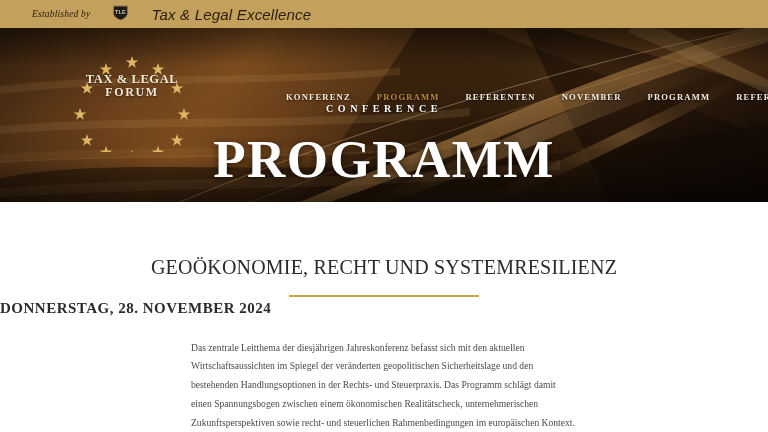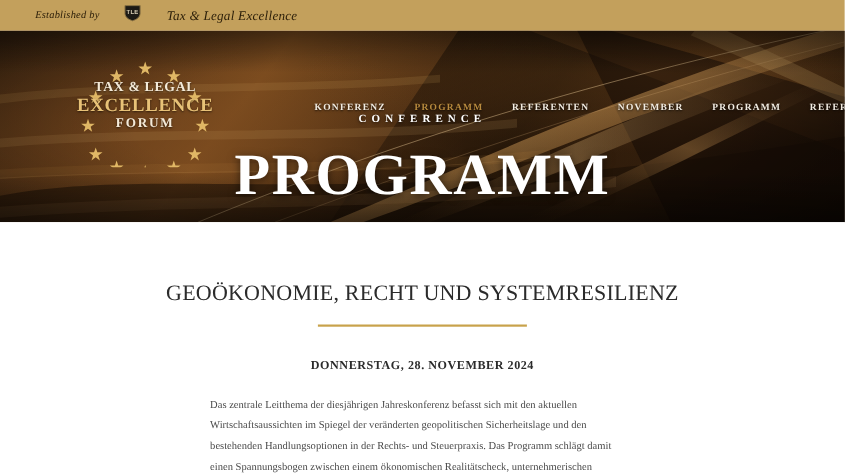--- a/index.html
+++ b/index.html
@@ -28,23 +28,23 @@
   .established-text {
     font-family:"Liberation Serif", serif;
     font-style:italic;
     font-size:9.5px;
     color:#2a1d08;
     letter-spacing:.2px;
     white-space:nowrap;
   }
   .tle-shield { display:block; }
   .brand-text {
-    font-family:Liberation Serif, serif;
+    font-family:Liberation Sans, sans-serif;
     font-style:italic;
-    font-size:12px;
+    font-size:15px;
     color:#2a1d08;
     letter-spacing:.2px;
     white-space:nowrap;
   }
 
   
   .hero {
     position:absolute; top:28px; left:0;
     width:768px; height:174px;
     overflow:hidden;
@@ -157,25 +157,24 @@
     color:#2b2b2b;
     padding:0 150px;
   }
   .gold-rule {
     width:190px; height:1.5px;
     margin:14px auto 0;
     background:#c8a24a;
     border:0;
   }
   .event-date {
-    margin-top:29px;
-    text-align:center;
-    font-family:"Liberation Serif", serif;
-    font-weight:bold;
-    font-size:11px;
+    margin-top:3px;
+    font-family:"Liberation Serif", serif;
+    font-weight:bold;
+    font-size:15px;
     letter-spacing:.5px;
     color:#2b2b2b;
   }
   .lead-paragraph {
     width:386px;
     margin:22px auto 0;
     font-family:"Liberation Serif", serif;
     font-size:9.6px;
     line-height:1.95;
     color:#4a4a4a;
@@ -261,21 +260,20 @@
           <path d="M66,108 l1.5,4.5 4.7,0 -3.8,2.8 1.4,4.5 -3.8,-2.8 -3.8,2.8 1.4,-4.5 -3.8,-2.8 4.7,0 Z"></path>
           <path d="M40,104 l1.5,4.5 4.7,0 -3.8,2.8 1.4,4.5 -3.8,-2.8 -3.8,2.8 1.4,-4.5 -3.8,-2.8 4.7,0 Z"></path>
           <path d="M21,92 l1.5,4.5 4.7,0 -3.8,2.8 1.4,4.5 -3.8,-2.8 -3.8,2.8 1.4,-4.5 -3.8,-2.8 4.7,0 Z"></path>
           <path d="M14,66 l1.5,4.5 4.7,0 -3.8,2.8 1.4,4.5 -3.8,-2.8 -3.8,2.8 1.4,-4.5 -3.8,-2.8 4.7,0 Z"></path>
           <path d="M21,40 l1.5,4.5 4.7,0 -3.8,2.8 1.4,4.5 -3.8,-2.8 -3.8,2.8 1.4,-4.5 -3.8,-2.8 4.7,0 Z"></path>
           <path d="M40,21 l1.5,4.5 4.7,0 -3.8,2.8 1.4,4.5 -3.8,-2.8 -3.8,2.8 1.4,-4.5 -3.8,-2.8 4.7,0 Z"></path>
         </g>
       </svg>
       <div class="logo-wordmark">
         <div class="lw-1">TAX &amp; LEGAL</div>
-        <div class="lw-2">EXCELLENCE</div>
         <div class="lw-3">FORUM</div>
       </div>
     </div>
 
     <nav class="nav">
       <a class="nav-item" href="#">KONFERENZ</a>
       <a class="nav-item active" href="#">PROGRAMM</a>
       <a class="nav-item" href="#">REFERENTEN</a>
       <a class="nav-item" href="#">NOVEMBER</a>
       <a class="nav-item" href="#">PROGRAMM</a>

